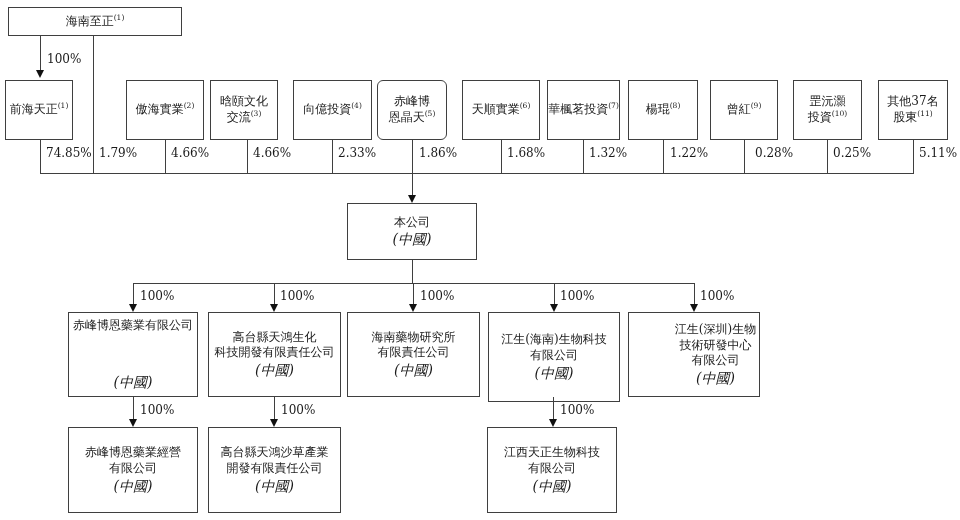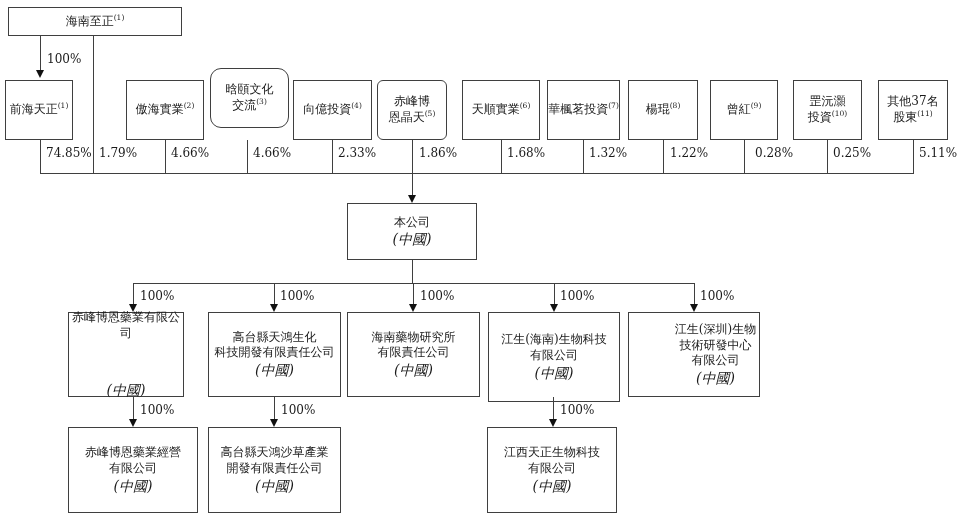--- a/index.html
+++ b/index.html
@@ -34,21 +34,21 @@
   <div class="arr" style="left:36px;top:70px;"></div>
   <div class="pct" style="left:47px;top:52px;">100%</div>
   <div class="vline" style="left:93px;top:36px;height:137px;"></div>
 
   <div class="box" style="left:5px;top:80px;width:68px;height:60px;">
     <div class="bname"><span>前海天正</span><sup>(1)</sup></div>
   </div>
   <div class="box" style="left:126px;top:80px;width:78px;height:60px;">
     <div class="bname"><span>傲海實業</span><sup>(2)</sup></div>
   </div>
-  <div class="box" style="left:210px;top:68px;width:79px;height:60px;border-radius:11px;">
+  <div class="box" style="left:210px;top:80px;width:68px;height:60px;">
     <div class="bname"><span>晗頤文化
 交流</span><sup>(3)</sup></div>
   </div>
   <div class="box" style="left:293px;top:80px;width:79px;height:60px;">
     <div class="bname"><span>向億投資</span><sup>(4)</sup></div>
   </div>
   <div class="box" style="left:377px;top:80px;width:70px;height:60px;border-radius:6px;">
     <div class="bname"><span>赤峰博
 恩晶天</span><sup>(5)</sup></div>
   </div>
@@ -118,21 +118,21 @@
   <div class="arr" style="left:270px;top:304px;"></div>
   <div class="arr" style="left:409px;top:304px;"></div>
   <div class="arr" style="left:550px;top:304px;"></div>
   <div class="arr" style="left:690px;top:304px;"></div>
   <div class="pct" style="left:140px;top:289px;">100%</div>
   <div class="pct" style="left:280px;top:289px;">100%</div>
   <div class="pct" style="left:420px;top:289px;">100%</div>
   <div class="pct" style="left:560px;top:289px;">100%</div>
   <div class="pct" style="left:700px;top:289px;">100%</div>
 
-  <div class="box" style="left:68px;top:312px;width:116px;height:85px;gap:39px;">
+  <div class="box" style="left:68px;top:312px;width:130px;height:85px;gap:39px;">
     <div class="bname">赤峰博恩藥業有限公司</div>
     <div class="cn">(中國)</div>
   </div>
   <div class="box" style="left:208px;top:312px;width:133px;height:85px;">
     <div class="bname">高台縣天鴻生化
 科技開發有限責任公司</div>
     <div class="cn">(中國)</div>
   </div>
   <div class="box" style="left:347px;top:312px;width:133px;height:85px;">
     <div class="bname">海南藥物研究所

